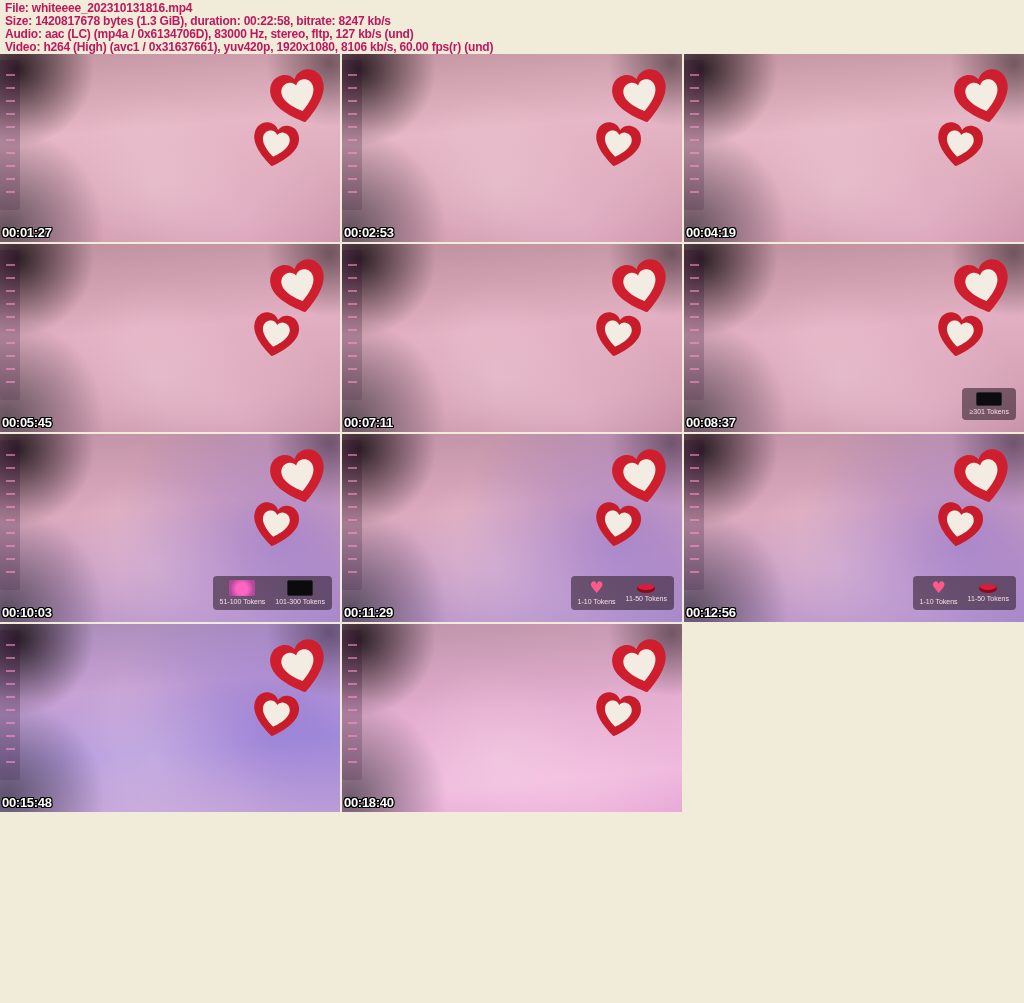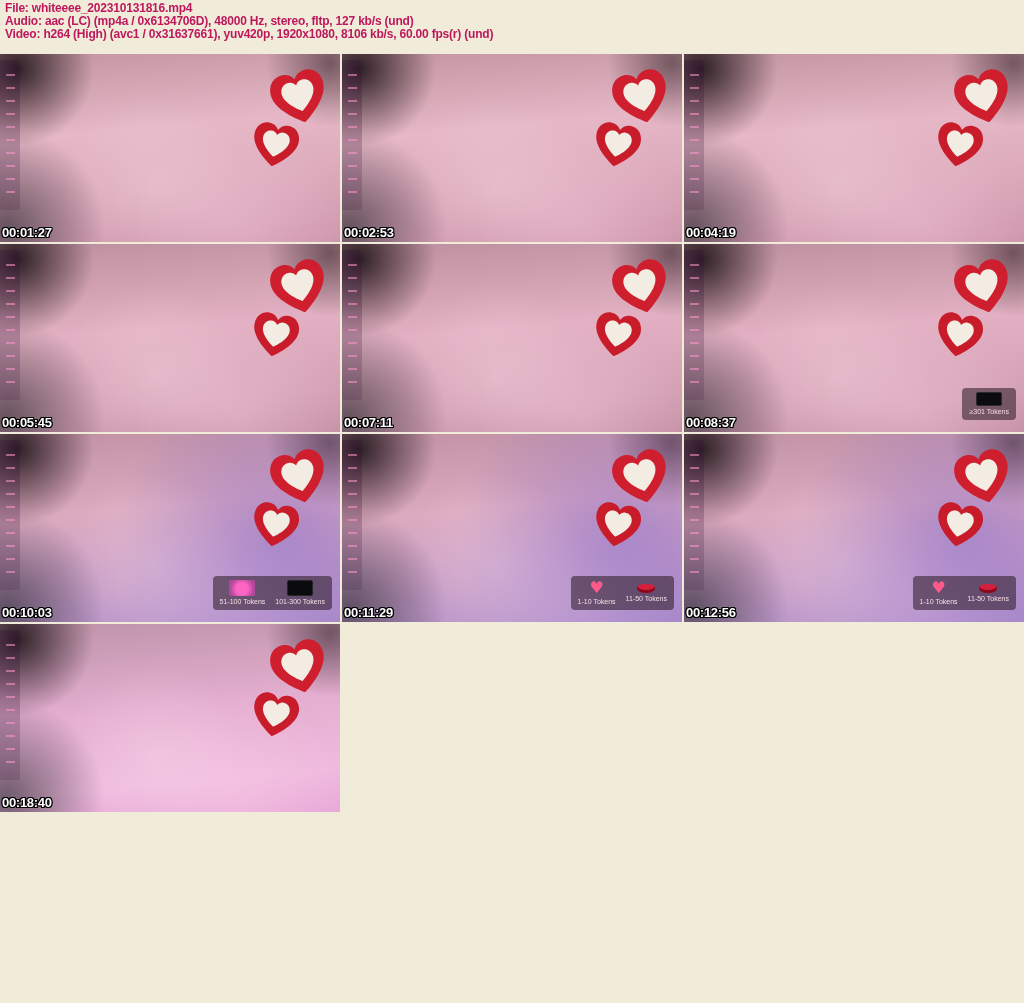--- a/index.html
+++ b/index.html
@@ -106,21 +106,22 @@
   .lips-tile-icon { width:26px; height:16px; border-radius:2px;
                  background:radial-gradient(circle at 50% 55%, #ff66c4 0 35%, #b2489c 75%); }
   .dark-tile-icon { width:26px; height:16px; border-radius:2px; background:#0b0b0d; border:1px solid #26262a; }
   .ov-lb { font-size:7px; line-height:8px; color:#f3dce4; text-align:center; white-space:nowrap; }
 </style>
 </head>
 <body>
 
 <div class="header">
   <div class="line">File: whiteeee_202310131816.mp4</div>
-  <div class="line">Audio: aac (LC) (mp4a / 0x6134706D), 48000 Hz, stereo, fltp, 127 kb/s (und)</div>
+  <div class="line">Size: 1420817678 bytes (1.3 GiB), duration: 00:22:58, bitrate: 8247 kb/s</div>
+  <div class="line">Audio: aac (LC) (mp4a / 0x6134706D), 83000 Hz, stereo, fltp, 127 kb/s (und)</div>
   <div class="line">Video: h264 (High) (avc1 / 0x31637661), yuv420p, 1920x1080, 8106 kb/s, 60.00 fps(r) (und)</div>
 </div>
 
 <div class="grid">
     <div class="thumb row0">
     <div class="thumb-extra"></div>
     <div class="tipstrip"></div>
     <div class="pillows">
       <svg class="pillow-a" width="72" height="66" viewBox="0 0 24 22">
         <path d="M12 21s-9-5.6-9-11.4C3 6 5.4 4 8 4c1.8 0 3.2.9 4 2.3C12.8 4.9 14.2 4 16 4c2.6 0 5 2 5 5.6C21 15.4 12 21 12 21z" fill="#cf1f2e"></path>
@@ -287,20 +288,36 @@
           <span class="ov-ic heart-icon">♥</span>
           <span class="ov-lb">1-10 Tokens</span>
         </span>
         <span class="ov-item">
           <span class="ov-ic lips-icon"></span>
           <span class="ov-lb">11-50 Tokens</span>
         </span>
       </div>
     <span class="ts">00:12:56</span>
   </div>
+    <div class="thumb row3">
+    <div class="thumb-extra"></div>
+    <div class="tipstrip"></div>
+    <div class="pillows">
+      <svg class="pillow-a" width="72" height="66" viewBox="0 0 24 22">
+        <path d="M12 21s-9-5.6-9-11.4C3 6 5.4 4 8 4c1.8 0 3.2.9 4 2.3C12.8 4.9 14.2 4 16 4c2.6 0 5 2 5 5.6C21 15.4 12 21 12 21z" fill="#cf1f2e"></path>
+        <path d="M12 17.2s-5.4-3.5-5.4-7c0-2 1.4-3.2 3-3.2 1 0 1.9.5 2.4 1.4.5-.9 1.4-1.4 2.4-1.4 1.6 0 3 1.2 3 3.2 0 3.5-5.4 7-5.4 7z" fill="#f3ece2"></path>
+      </svg>
+      <svg class="pillow-b" width="60" height="55" viewBox="0 0 24 22">
+        <path d="M12 21s-9-5.6-9-11.4C3 6 5.4 4 8 4c1.8 0 3.2.9 4 2.3C12.8 4.9 14.2 4 16 4c2.6 0 5 2 5 5.6C21 15.4 12 21 12 21z" fill="#c81c2b"></path>
+        <path d="M12 17.2s-5.4-3.5-5.4-7c0-2 1.4-3.2 3-3.2 1 0 1.9.5 2.4 1.4.5-.9 1.4-1.4 2.4-1.4 1.6 0 3 1.2 3 3.2 0 3.5-5.4 7-5.4 7z" fill="#f3ece2"></path>
+      </svg>
+    </div>
+
+    <span class="ts">00:15:48</span>
+  </div>
     <div class="thumb row4">
     <div class="thumb-extra"></div>
     <div class="tipstrip"></div>
     <div class="pillows">
       <svg class="pillow-a" width="72" height="66" viewBox="0 0 24 22">
         <path d="M12 21s-9-5.6-9-11.4C3 6 5.4 4 8 4c1.8 0 3.2.9 4 2.3C12.8 4.9 14.2 4 16 4c2.6 0 5 2 5 5.6C21 15.4 12 21 12 21z" fill="#cf1f2e"></path>
         <path d="M12 17.2s-5.4-3.5-5.4-7c0-2 1.4-3.2 3-3.2 1 0 1.9.5 2.4 1.4.5-.9 1.4-1.4 2.4-1.4 1.6 0 3 1.2 3 3.2 0 3.5-5.4 7-5.4 7z" fill="#f3ece2"></path>
       </svg>
       <svg class="pillow-b" width="60" height="55" viewBox="0 0 24 22">
         <path d="M12 21s-9-5.6-9-11.4C3 6 5.4 4 8 4c1.8 0 3.2.9 4 2.3C12.8 4.9 14.2 4 16 4c2.6 0 5 2 5 5.6C21 15.4 12 21 12 21z" fill="#c81c2b"></path>

